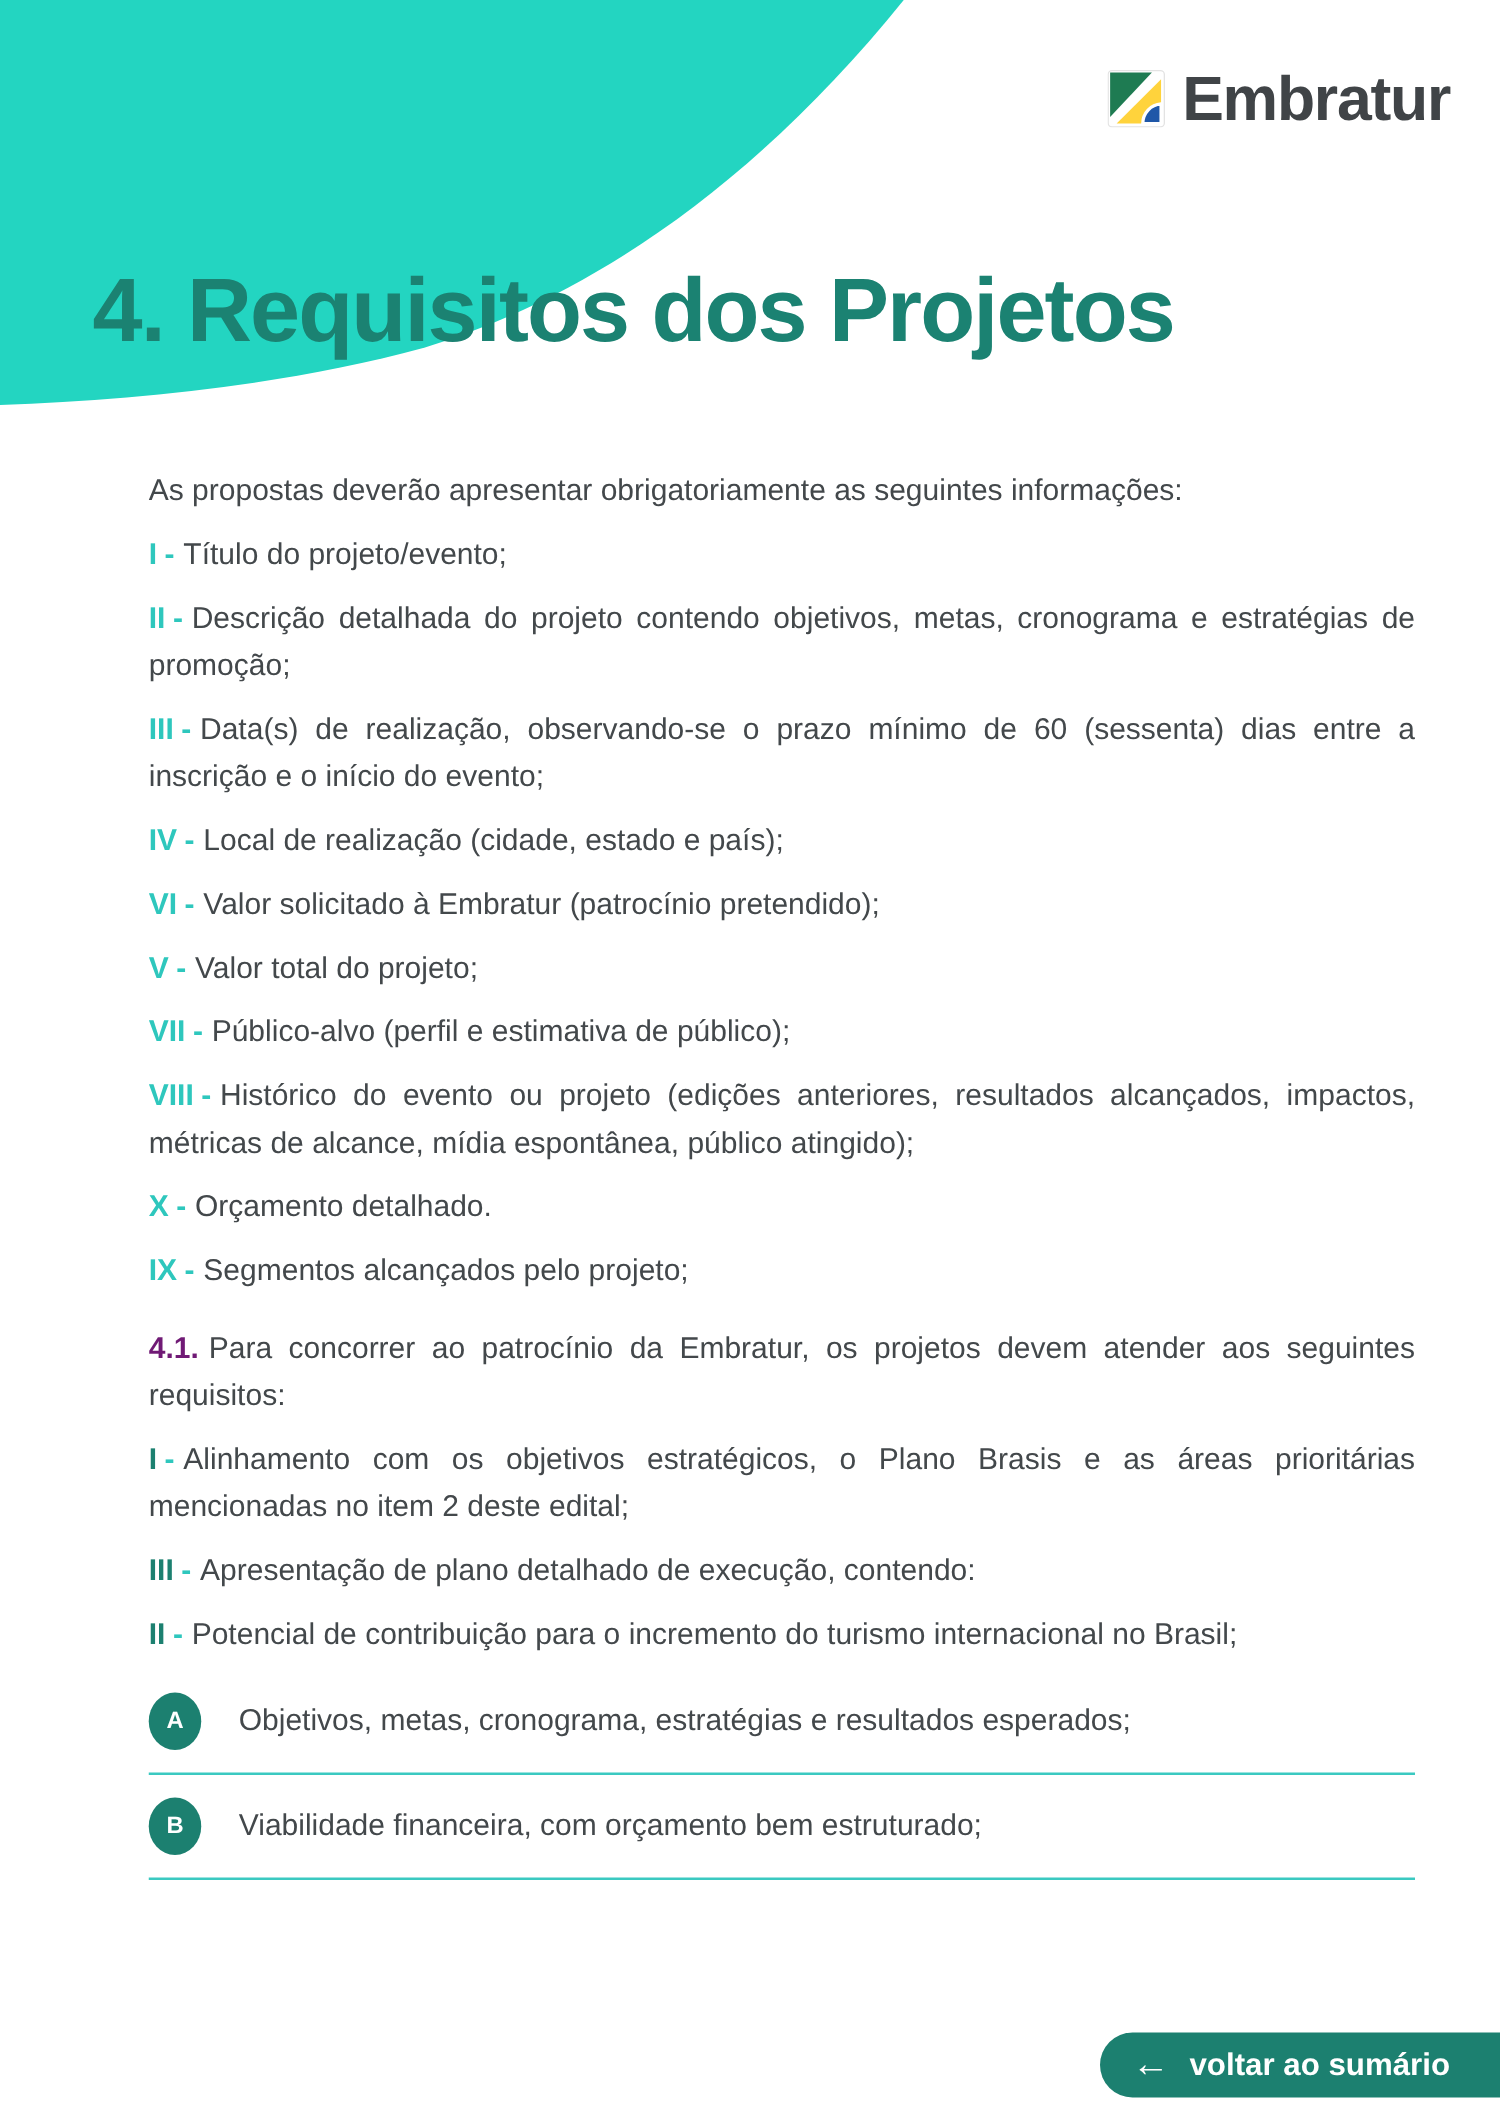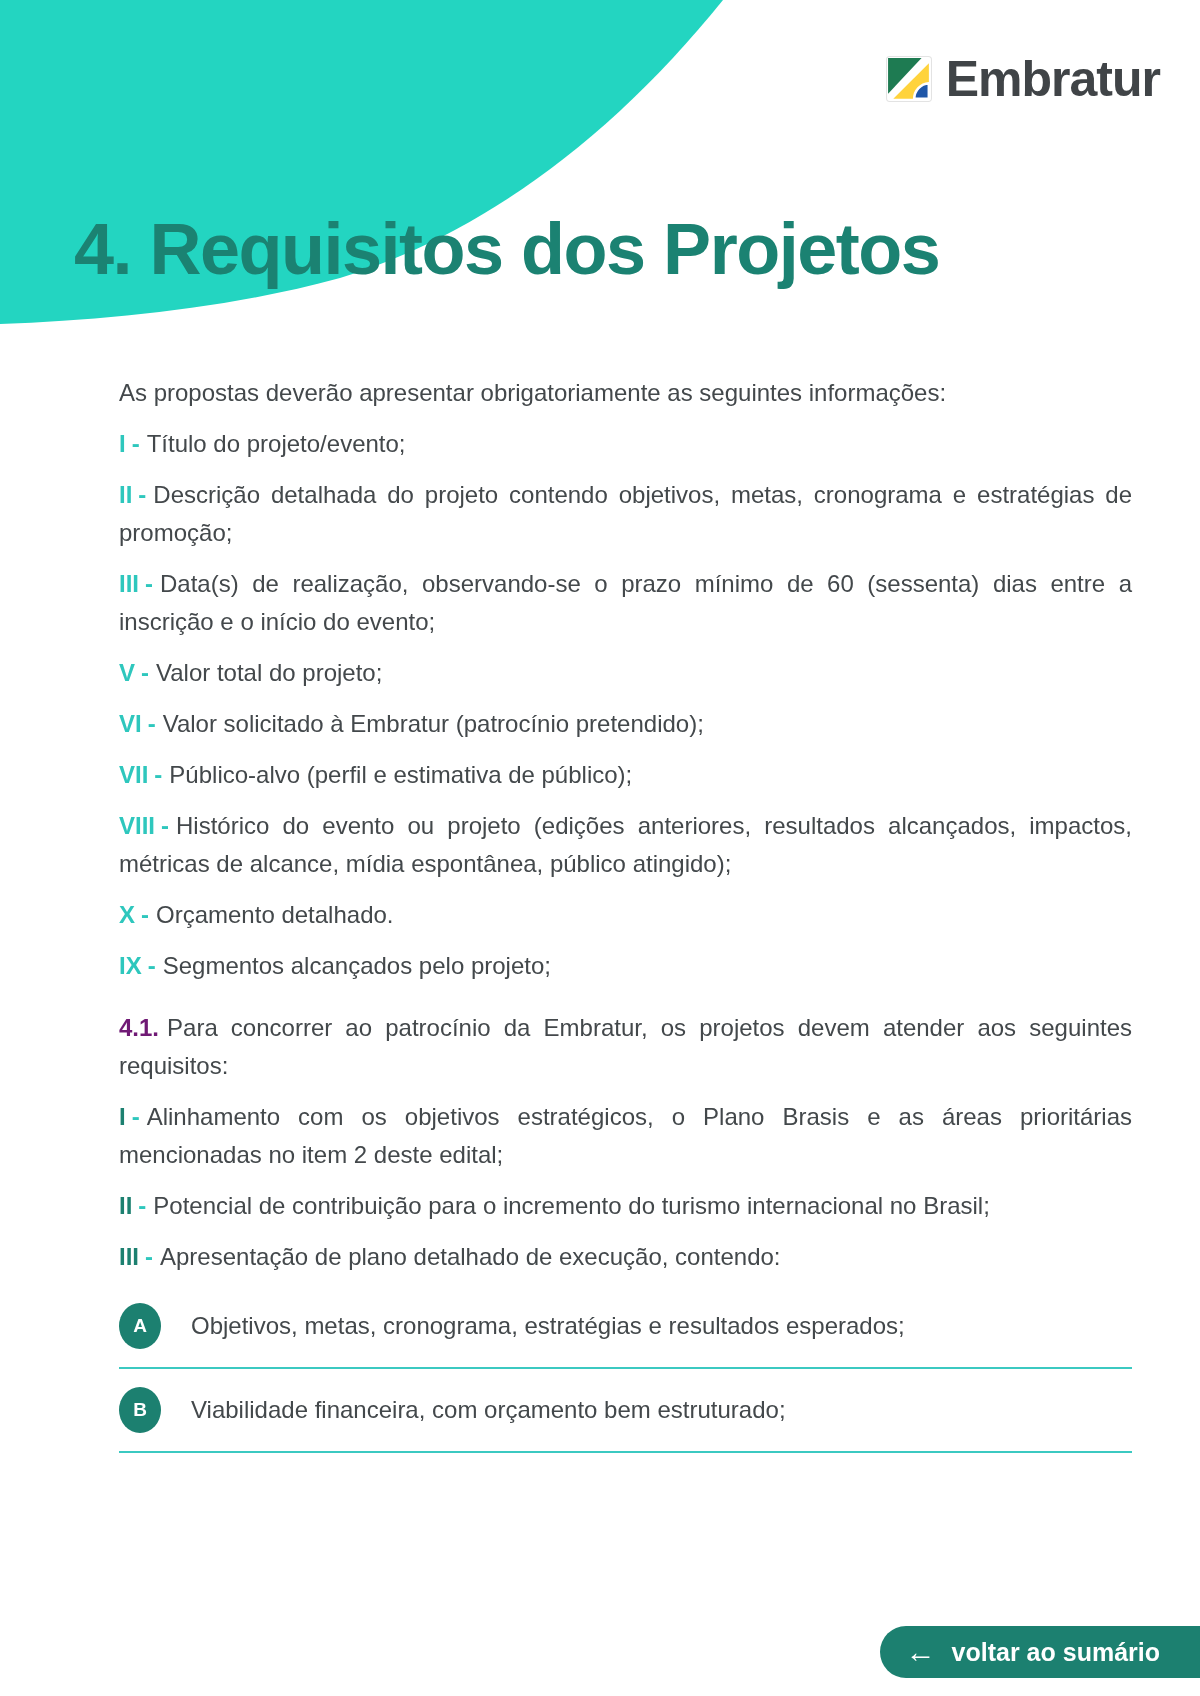--- a/index.html
+++ b/index.html
@@ -83,40 +83,41 @@
   <div class="content">
 
     <p>As propostas deverão apresentar obrigatoriamente as seguintes informações:</p>
 
     <p><span class="num">I</span><span class="dash">-</span><span>Título do projeto/evento;</span></p>
 
     <p class="justify"><span class="num">II</span><span class="dash">-</span><span>Descrição detalhada do projeto contendo objetivos, metas, cronograma e estratégias de promoção;</span></p>
 
     <p class="justify"><span class="num">III</span><span class="dash">-</span><span>Data(s) de realização, observando-se o prazo mínimo de 60 (sessenta) dias entre a inscrição e o início do evento;</span></p>
 
+    <p><span class="num">IV</span><span class="dash">-</span><span>Local de realização (cidade, estado e país);</span></p>
+
+    <p><span class="num">VI</span><span class="dash">-</span><span>Valor solicitado à Embratur (patrocínio pretendido);</span></p>
 
     <p><span class="num">V</span><span class="dash">-</span><span>Valor total do projeto;</span></p>
-
-    <p><span class="num">VI</span><span class="dash">-</span><span>Valor solicitado à Embratur (patrocínio pretendido);</span></p>
 
     <p><span class="num">VII</span><span class="dash">-</span><span>Público-alvo (perfil e estimativa de público);</span></p>
 
     <p class="justify"><span class="num">VIII</span><span class="dash">-</span><span>Histórico do evento ou projeto (edições anteriores, resultados alcançados, impactos, métricas de alcance, mídia espontânea, público atingido);</span></p>
 
     <p><span class="num">X</span><span class="dash">-</span><span>Orçamento detalhado.</span></p>
 
     <p><span class="num">IX</span><span class="dash">-</span><span>Segmentos alcançados pelo projeto;</span></p>
 
     <p class="justify sec41"><span class="sec-num">4.1.</span><span>Para concorrer ao patrocínio da Embratur, os projetos devem atender aos seguintes requisitos:</span></p>
 
     <p class="justify"><span class="num dark">I</span><span class="dash">-</span><span>Alinhamento com os objetivos estratégicos, o Plano Brasis e as áreas prioritárias mencionadas no item 2 deste edital;</span></p>
 
+    <p><span class="num dark">III</span><span class="dash">-</span><span>Apresentação de plano detalhado de execução, contendo:</span></p>
+
     <p><span class="num dark">II</span><span class="dash">-</span><span>Potencial de contribuição para o incremento do turismo internacional no Brasil;</span></p>
-
-    <p><span class="num dark">III</span><span class="dash">-</span><span>Apresentação de plano detalhado de execução, contendo:</span></p>
 
     <div class="letter-list">
       <div class="letter-row">
         <span class="letter-badge">A</span>
         <span class="letter-text">Objetivos, metas, cronograma, estratégias e resultados esperados;</span>
       </div>
       <hr class="rule">
       <div class="letter-row">
         <span class="letter-badge">B</span>
         <span class="letter-text">Viabilidade financeira, com orçamento bem estruturado;</span>

